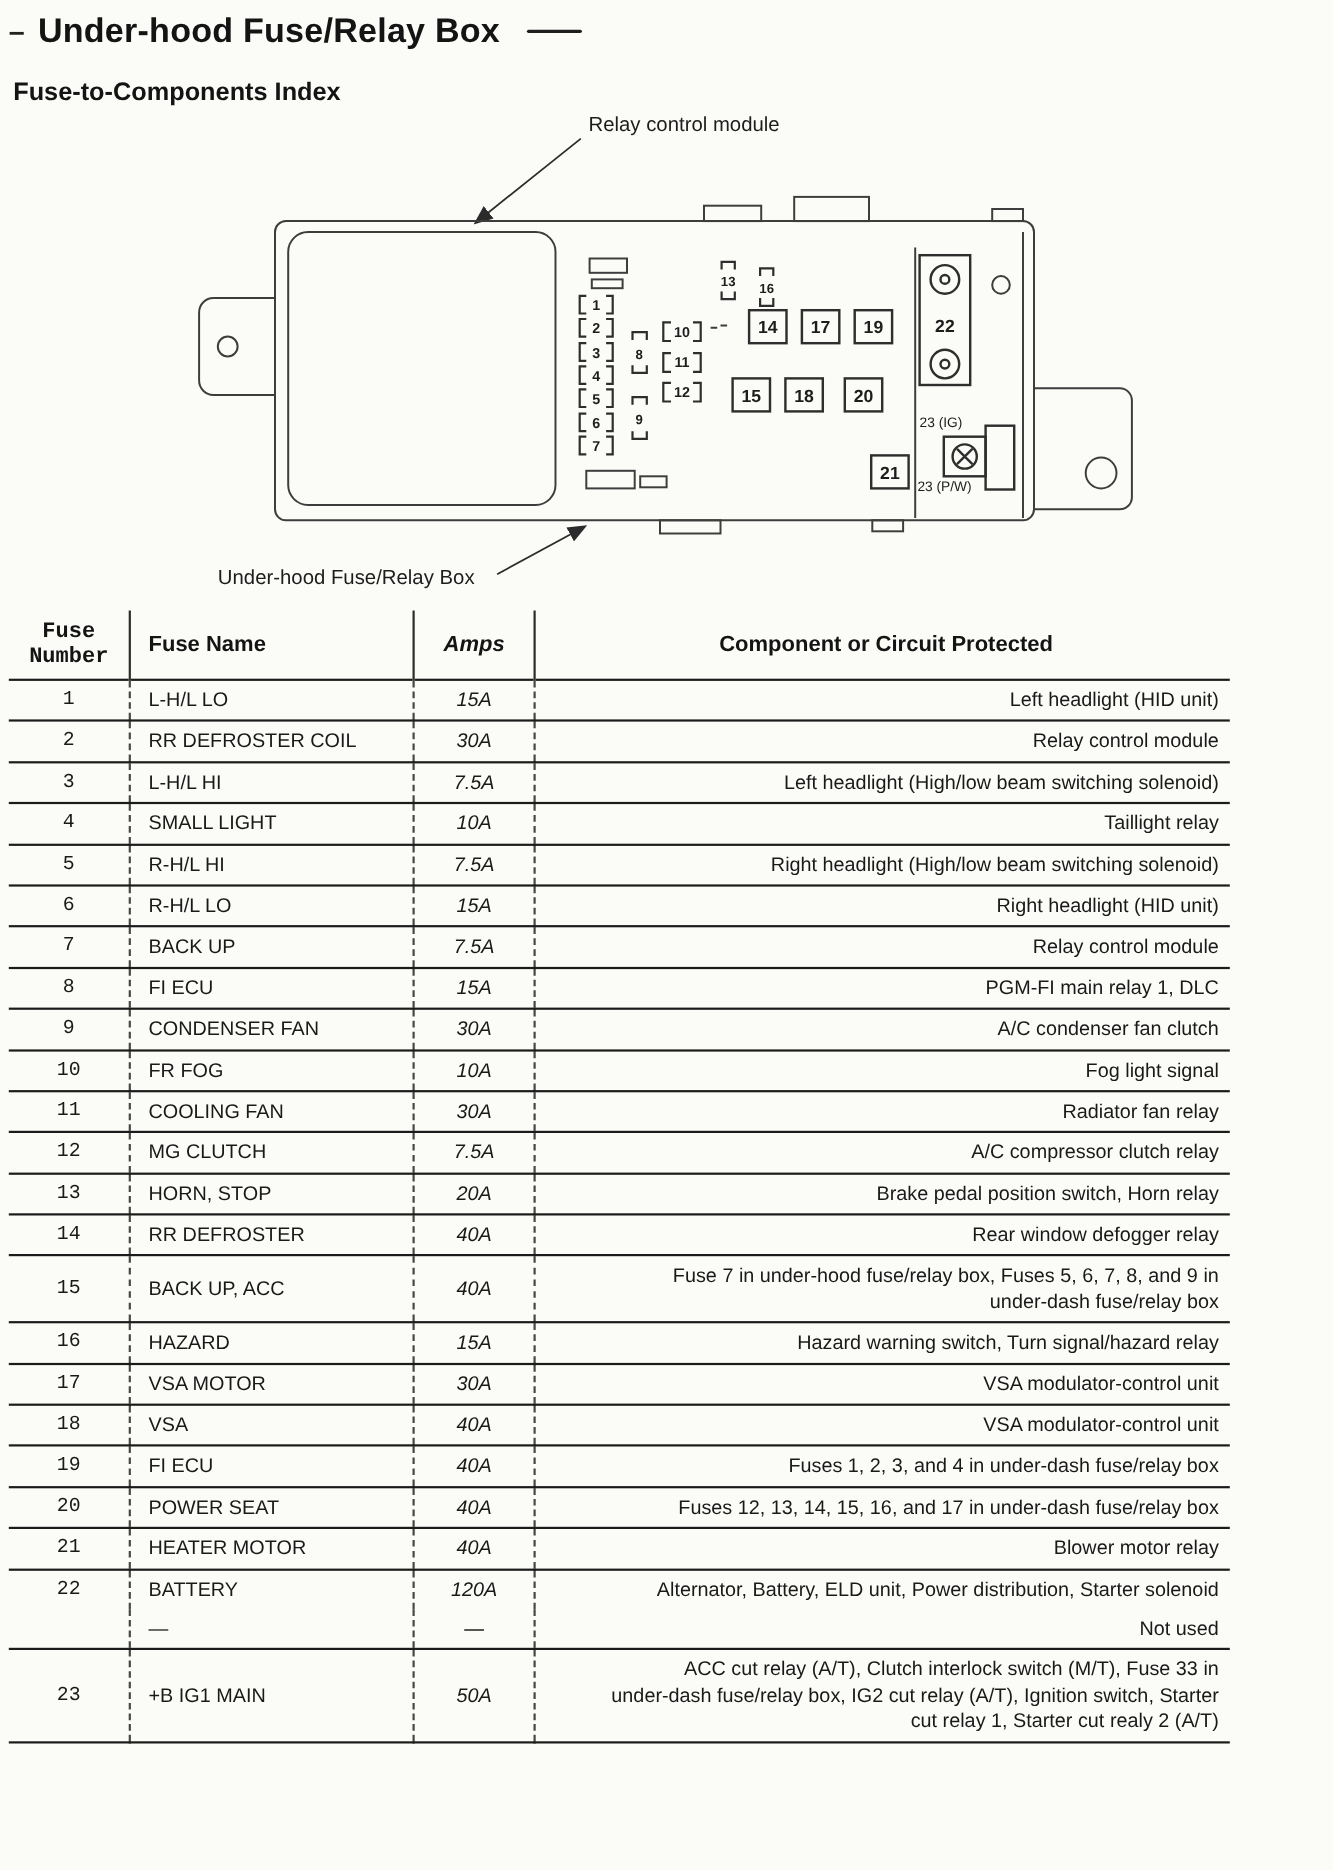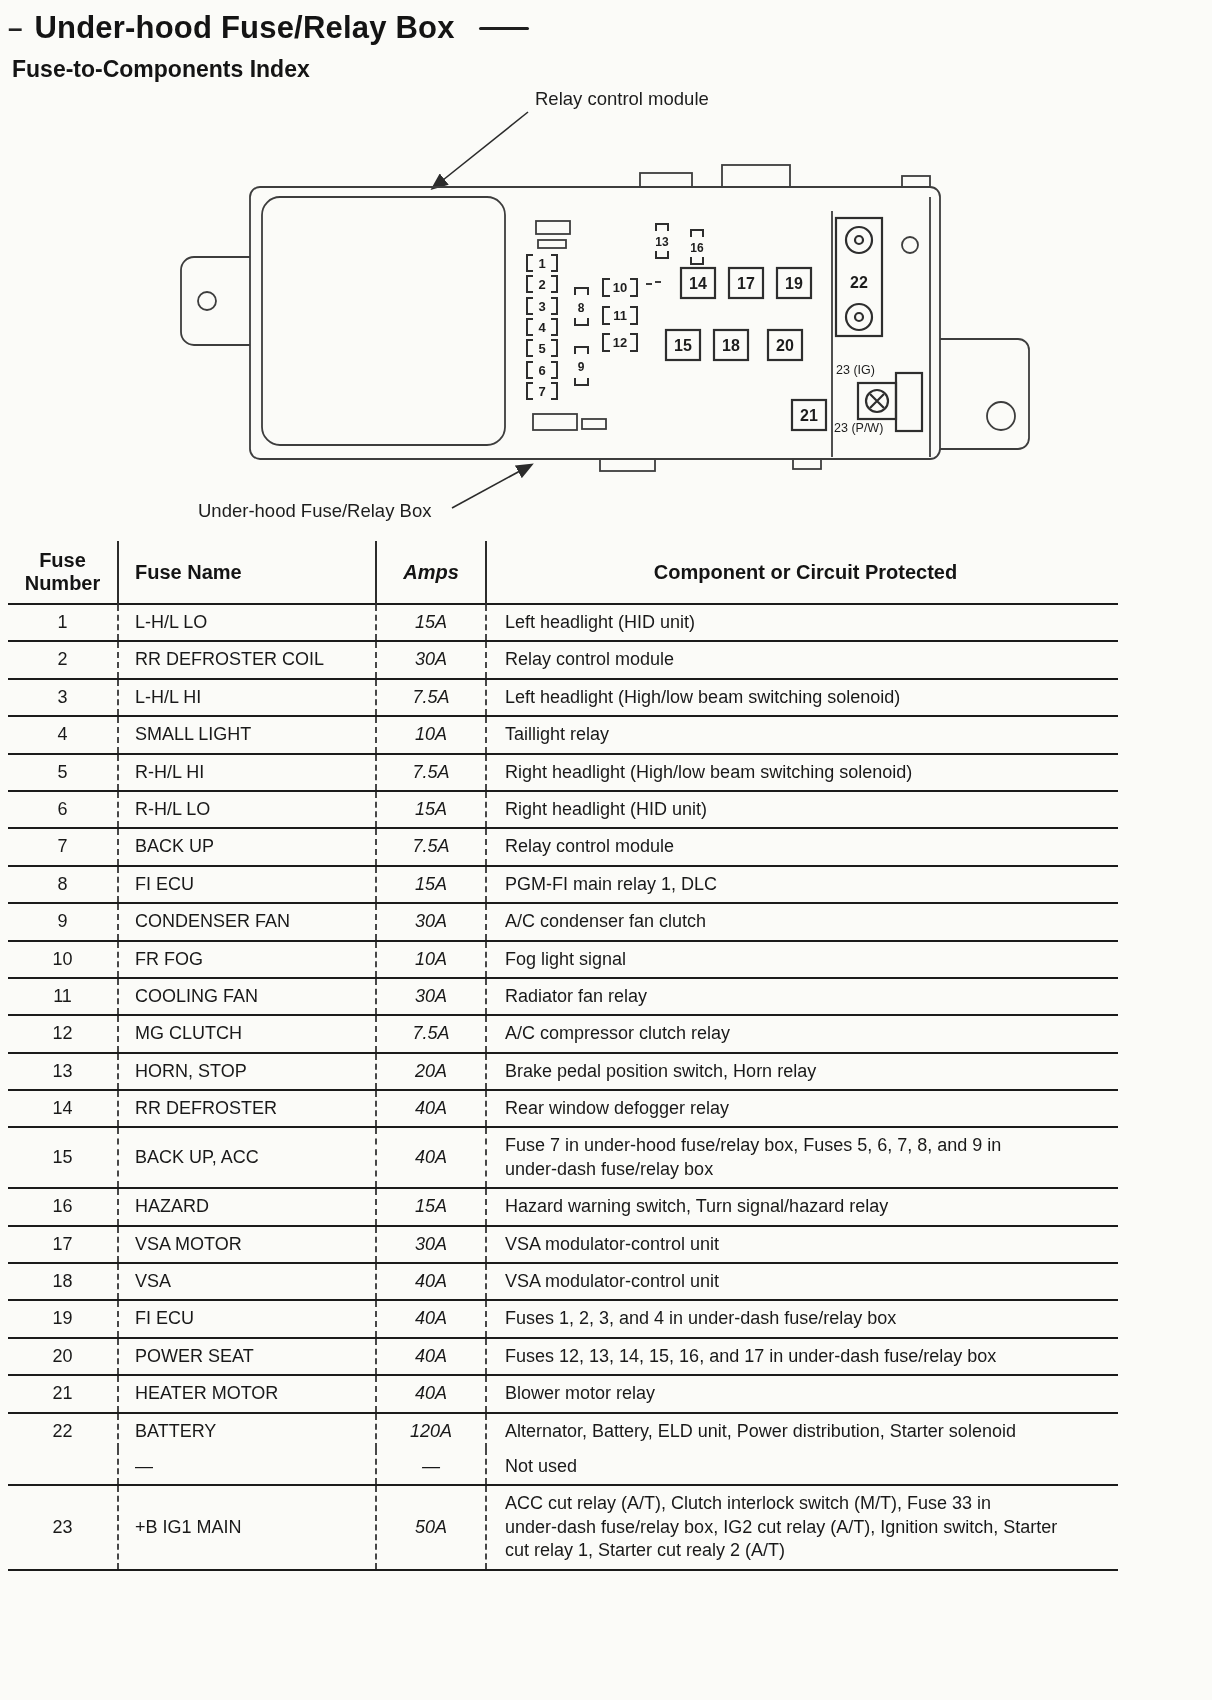--- a/index.html
+++ b/index.html
@@ -7,21 +7,21 @@
     width:1212px;height:1700px;overflow:hidden;
     background:#fbfbf8;color:#171717;
     font-family:"Liberation Sans",sans-serif;
     position:relative;
   }
   
   .title-row{display:flex;align-items:center;margin:10px 0 0 8px;}
   .title-dash{font-size:26px;font-weight:bold;margin:0 12px 0 0;color:#222;}
   h1{font-size:31px;font-weight:700;margin:0;letter-spacing:.2px;color:#141414;}
   .title-rule{display:inline-block;width:50px;height:3px;background:#1e1e1e;margin-left:24px;border-radius:2px;}
-  h2{font-size:23px;font-weight:700;margin:10px 0 2px 12px;color:#141414;}
+  h2{font-size:23px;font-weight:700;margin:24px 0 2px 12px;color:#141414;}
 
   
   svg{display:block;}
   svg text{font-family:"Liberation Sans",sans-serif;fill:#1d1d1d;}
   .callout{font-size:18.5px;}
   .sn{font-weight:bold;text-anchor:middle;}
 
   
   table{
     border-collapse:collapse;table-layout:fixed;
@@ -29,24 +29,24 @@
     border-bottom:2px solid #1b1b1b;
   }
   col.c-num{width:110px;} col.c-name{width:258px;} col.c-amps{width:110px;} col.c-comp{width:632px;}
   th{font-size:20px;font-weight:700;text-align:center;vertical-align:middle;padding:8px 4px;color:#141414;line-height:1.15;}
   thead tr{border-bottom:2px solid #1b1b1b;}
   tbody tr{border-top:2px solid #1b1b1b;}
   tbody tr.noline{border-top:0;}
   td{font-size:18px;padding:6px 6px;vertical-align:middle;line-height:1.3;color:#191919;}
   th + th{border-left:2px solid #2c2c2c;}
   td + td{border-left:2px dashed #474747;}
-  .cell-num{text-align:center;}
+  .cell-num{text-align:center;font-family:Liberation Mono, monospace;}
   .cell-name{text-align:left;padding-left:16px;}
   .cell-amps{text-align:center;font-style:italic;}
-  .cell-comp{text-align:left;padding-left:18px;padding-right:10px;white-space:pre-wrap;}
+  .cell-comp{text-align:right;padding-left:18px;padding-right:10px;white-space:pre-wrap;}
 </style>
 </head>
 <body>
 
 <div class="title-row">
   <span class="title-dash">–</span>
   <h1>Under-hood Fuse/Relay Box</h1>
   <span class="title-rule"></span>
 </div>
 <h2>Fuse-to-Components Index</h2>

